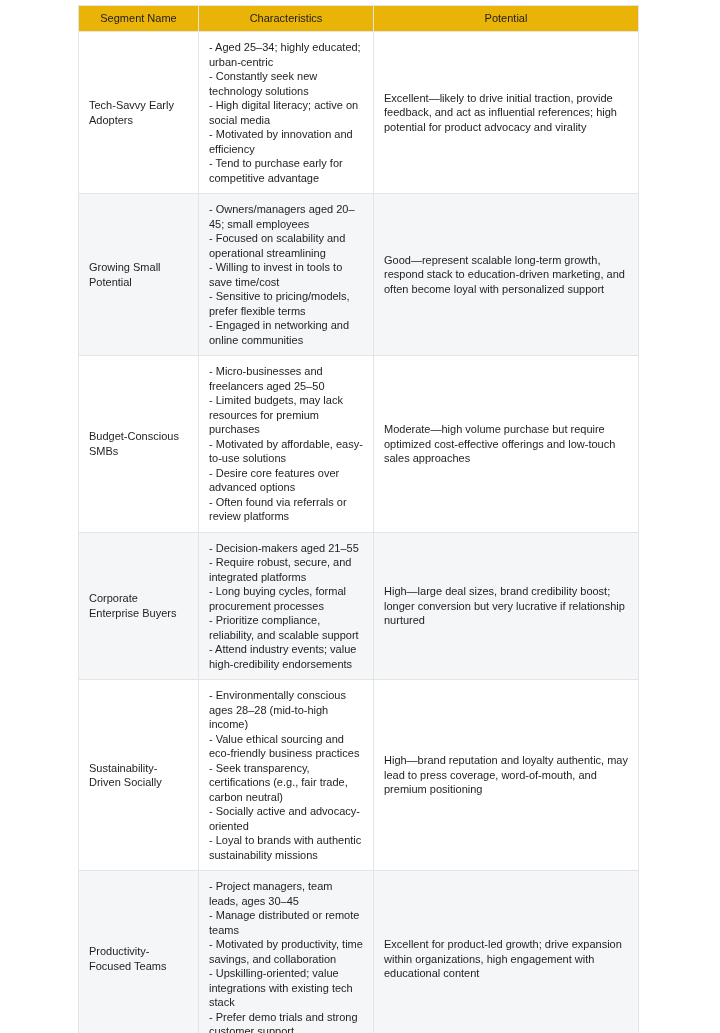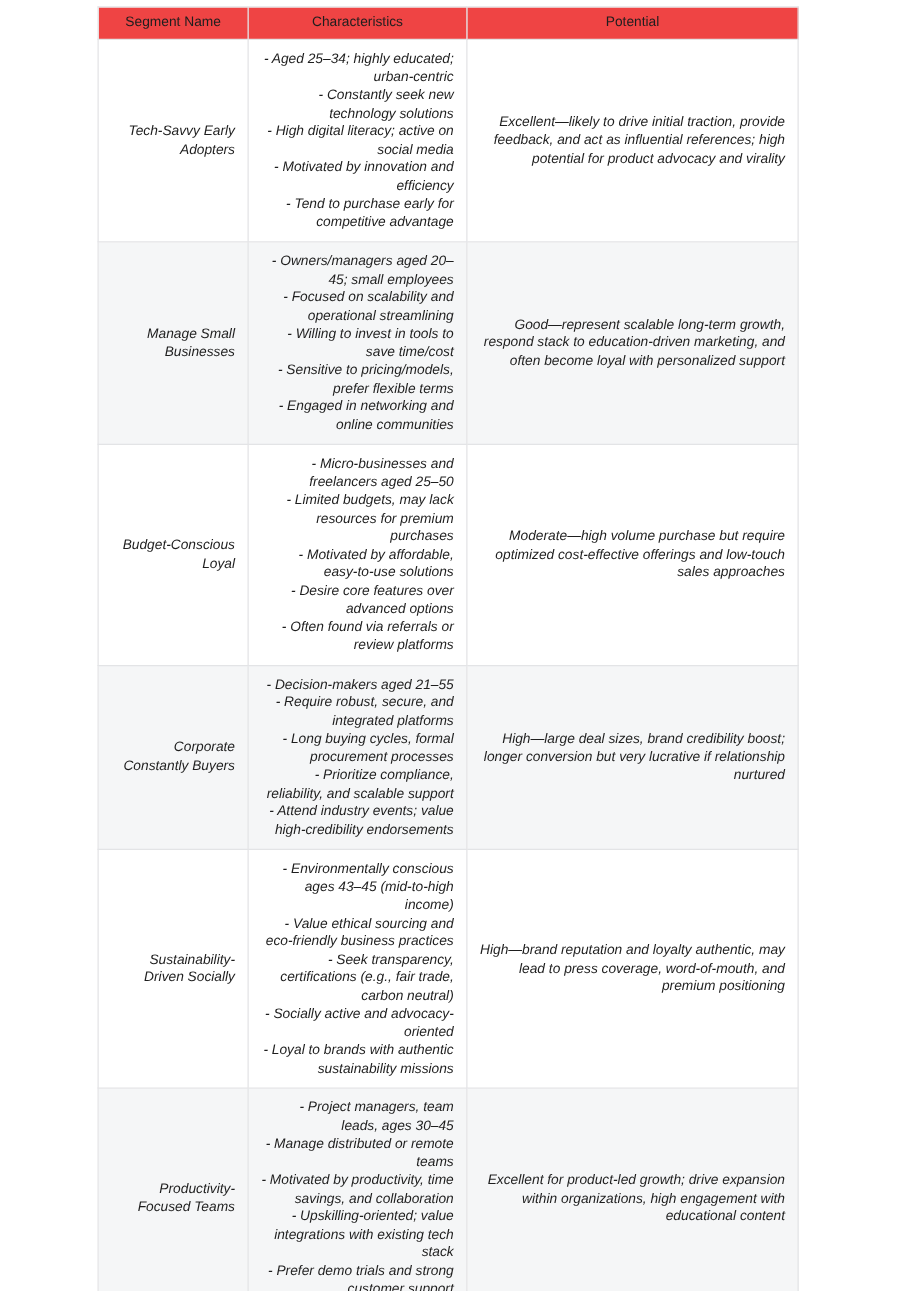--- a/index.html
+++ b/index.html
@@ -29,27 +29,26 @@
   .segment-table td {
     border: 1px solid #e3e4e6;
     box-sizing: border-box;
   }
   .segment-table thead th {
     height: 26px;
     padding: 4px 8px;
     font-weight: 400;
     text-align: center;
     vertical-align: middle;
-    background: #ef4444;
+    background: #eab308;
   }
   .segment-table td {
     vertical-align: middle;
-    text-align: right;
+    text-align: left;
     padding: 8px 10px;
-    font-style: italic;
   }
   .segment-table tbody tr:nth-child(even) td {
     background: #f5f6f7;
   }
   .segment-table tbody tr:nth-child(odd) td {
     background: #ffffff;
   }
   col.col-segment { width: 120px; }
   col.col-characteristics { width: 175px; }
   col.col-potential { width: 265px; }
@@ -81,49 +80,49 @@
     <tr>
       <td class="segment-cell">Tech-Savvy Early Adopters</td>
       <td class="characteristics-cell">- Aged 25–34; highly educated; urban-centric
 - Constantly seek new technology solutions
 - High digital literacy; active on social media
 - Motivated by innovation and efficiency
 - Tend to purchase early for competitive advantage</td>
       <td class="potential-cell">Excellent—likely to drive initial traction, provide feedback, and act as influential references; high potential for product advocacy and virality</td>
     </tr>
     <tr>
-      <td class="segment-cell">Manage Small Businesses</td>
+      <td class="segment-cell">Growing Small Potential</td>
       <td class="characteristics-cell">- Owners/managers aged 20–45; small employees
 - Focused on scalability and operational streamlining
 - Willing to invest in tools to save time/cost
 - Sensitive to pricing/models, prefer flexible terms
 - Engaged in networking and online communities</td>
       <td class="potential-cell">Good—represent scalable long-term growth, respond stack to education-driven marketing, and often become loyal with personalized support</td>
     </tr>
     <tr>
-      <td class="segment-cell">Budget-Conscious Loyal</td>
+      <td class="segment-cell">Budget-Conscious SMBs</td>
       <td class="characteristics-cell">- Micro-businesses and freelancers aged 25–50
 - Limited budgets, may lack resources for premium purchases
 - Motivated by affordable, easy-to-use solutions
 - Desire core features over advanced options
 - Often found via referrals or review platforms</td>
       <td class="potential-cell">Moderate—high volume purchase but require optimized cost-effective offerings and low-touch sales approaches</td>
     </tr>
     <tr>
-      <td class="segment-cell">Corporate Constantly Buyers</td>
+      <td class="segment-cell">Corporate Enterprise Buyers</td>
       <td class="characteristics-cell">- Decision-makers aged 21–55
 - Require robust, secure, and integrated platforms
 - Long buying cycles, formal procurement processes
 - Prioritize compliance, reliability, and scalable support
 - Attend industry events; value high-credibility endorsements</td>
       <td class="potential-cell">High—large deal sizes, brand credibility boost; longer conversion but very lucrative if relationship nurtured</td>
     </tr>
     <tr>
       <td class="segment-cell">Sustainability-Driven Socially</td>
-      <td class="characteristics-cell">- Environmentally conscious ages 43–45 (mid-to-high income)
+      <td class="characteristics-cell">- Environmentally conscious ages 28–28 (mid-to-high income)
 - Value ethical sourcing and eco-friendly business practices
 - Seek transparency, certifications (e.g., fair trade, carbon neutral)
 - Socially active and advocacy-oriented
 - Loyal to brands with authentic sustainability missions</td>
       <td class="potential-cell">High—brand reputation and loyalty authentic, may lead to press coverage, word-of-mouth, and premium positioning</td>
     </tr>
     <tr>
       <td class="segment-cell">Productivity-Focused Teams</td>
       <td class="characteristics-cell">- Project managers, team leads, ages 30–45
 - Manage distributed or remote teams

